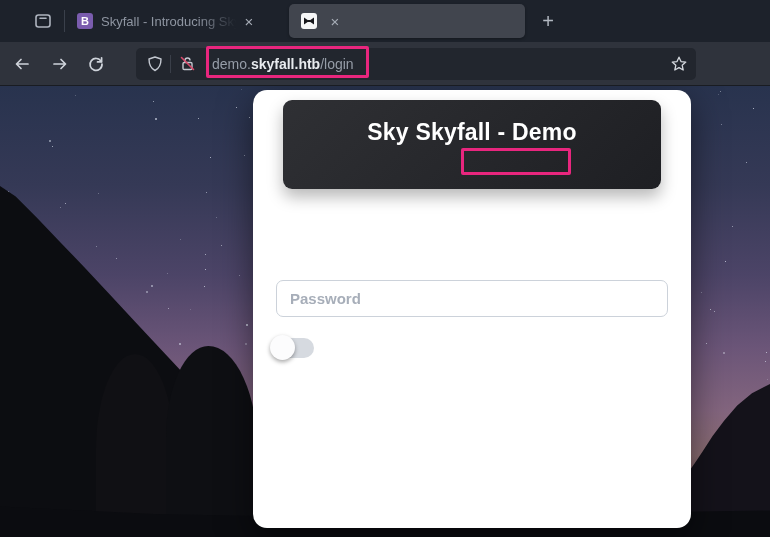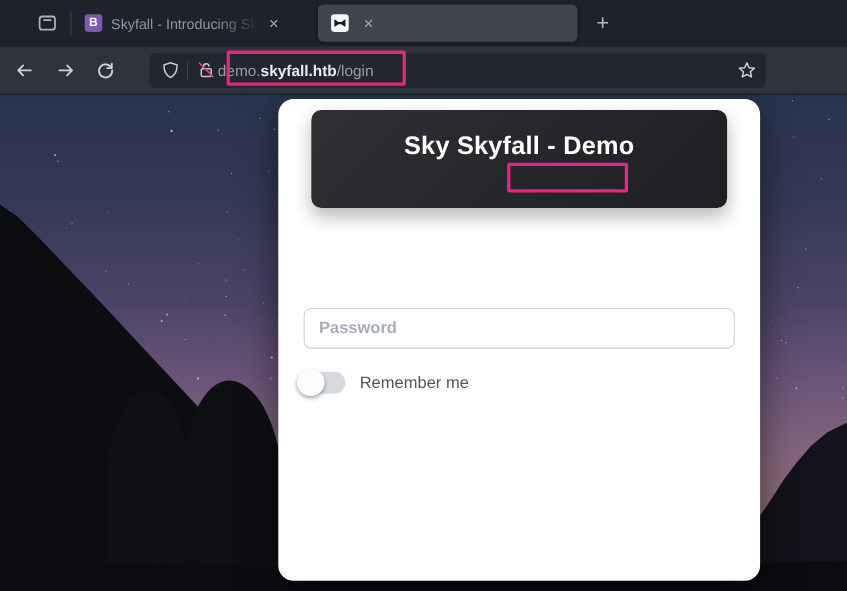--- a/index.html
+++ b/index.html
@@ -33,21 +33,21 @@
   
   .toolbar { position:absolute; left:0; top:42px; width:770px; height:44px;
              background:#2f333c; display:flex; align-items:center;
              border-bottom:1px solid #191c22; }
   .navbtn { width:32px; height:30px; display:flex; align-items:center; justify-content:center;
             color:#ced3da; border-radius:4px; }
   .navbtn.back { margin-left:6px; }
   .urlbar { height:32px; margin-left:24px; width:560px; background:#22262e; border-radius:5px;
             display:flex; align-items:center; padding:0 8px 0 10px; }
   .urlbar .sep { width:1px; height:18px; background:#3a3f49; margin:0 8px 0 6px; }
-  .urltext { font-size:14px; color:#969da8; white-space:nowrap; margin-left:2px; }
+  .urltext { font-size:14px; color:#969da8; white-space:nowrap; margin-left:16px; }
   .urltext .domain { color:#e8ebef; font-weight:bold; }
   .url-spacer { flex:1; }
 
   
   .content { position:absolute; left:0; top:86px; width:770px; height:451px; overflow:hidden; }
   .sky { position:absolute; inset:0;
          background:linear-gradient(180deg,#28334e 0%,#353956 22%,#4c4467 42%,
                     #6b5578 58%,#83657e 72%,#8b6d72 82%,#644c54 92%,#2a2128 100%); }
   .stars { position:absolute; inset:0; }
   .star { position:absolute; background:#dfe6f2; border-radius:50%; }
@@ -352,21 +352,20 @@
       <div class="card-header">
         <div class="card-title">Sky Skyfall - Demo</div>
       </div>
 
       <input class="field password" type="text" placeholder="Password" style="">
 
       <div class="remember">
         <div class="switch">
           <div class="thumb"></div>
         </div>
-        <span class="remember-label">Remember me</span>
       </div>
 
 
     </div>
   </div>
 
   <div class="annotation anno-url" style="border-color: rgb(232, 38, 126);"></div>
   <div class="annotation anno-cred" style="border-color: rgb(232, 38, 126);"></div>
 </div>
 

